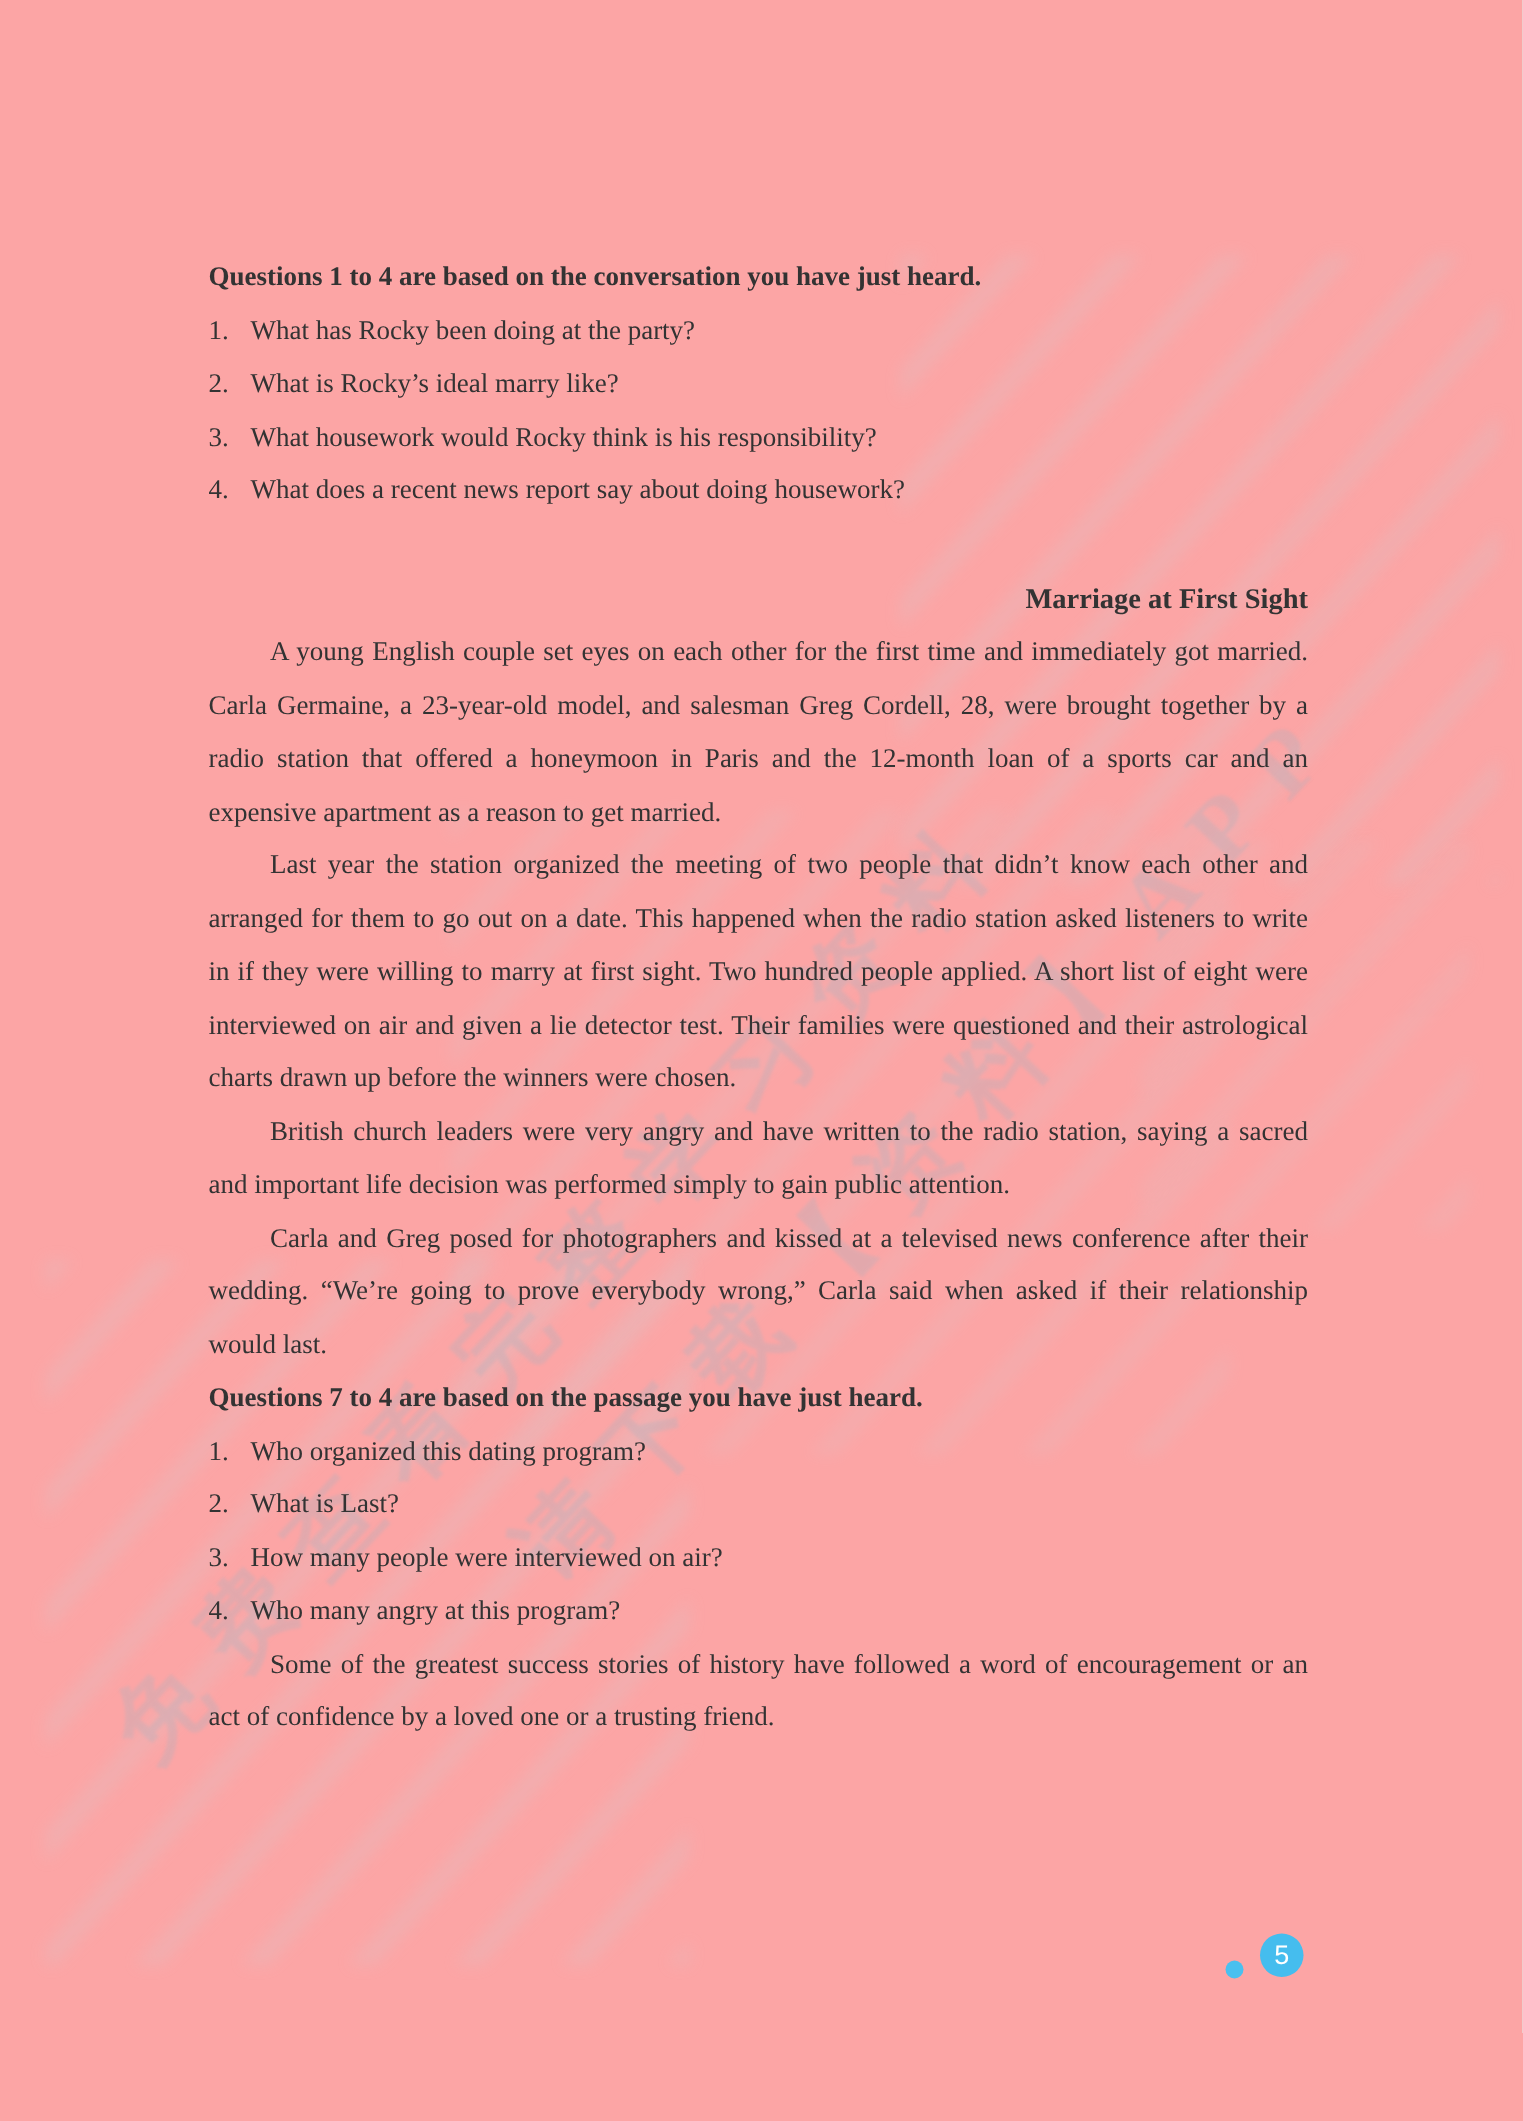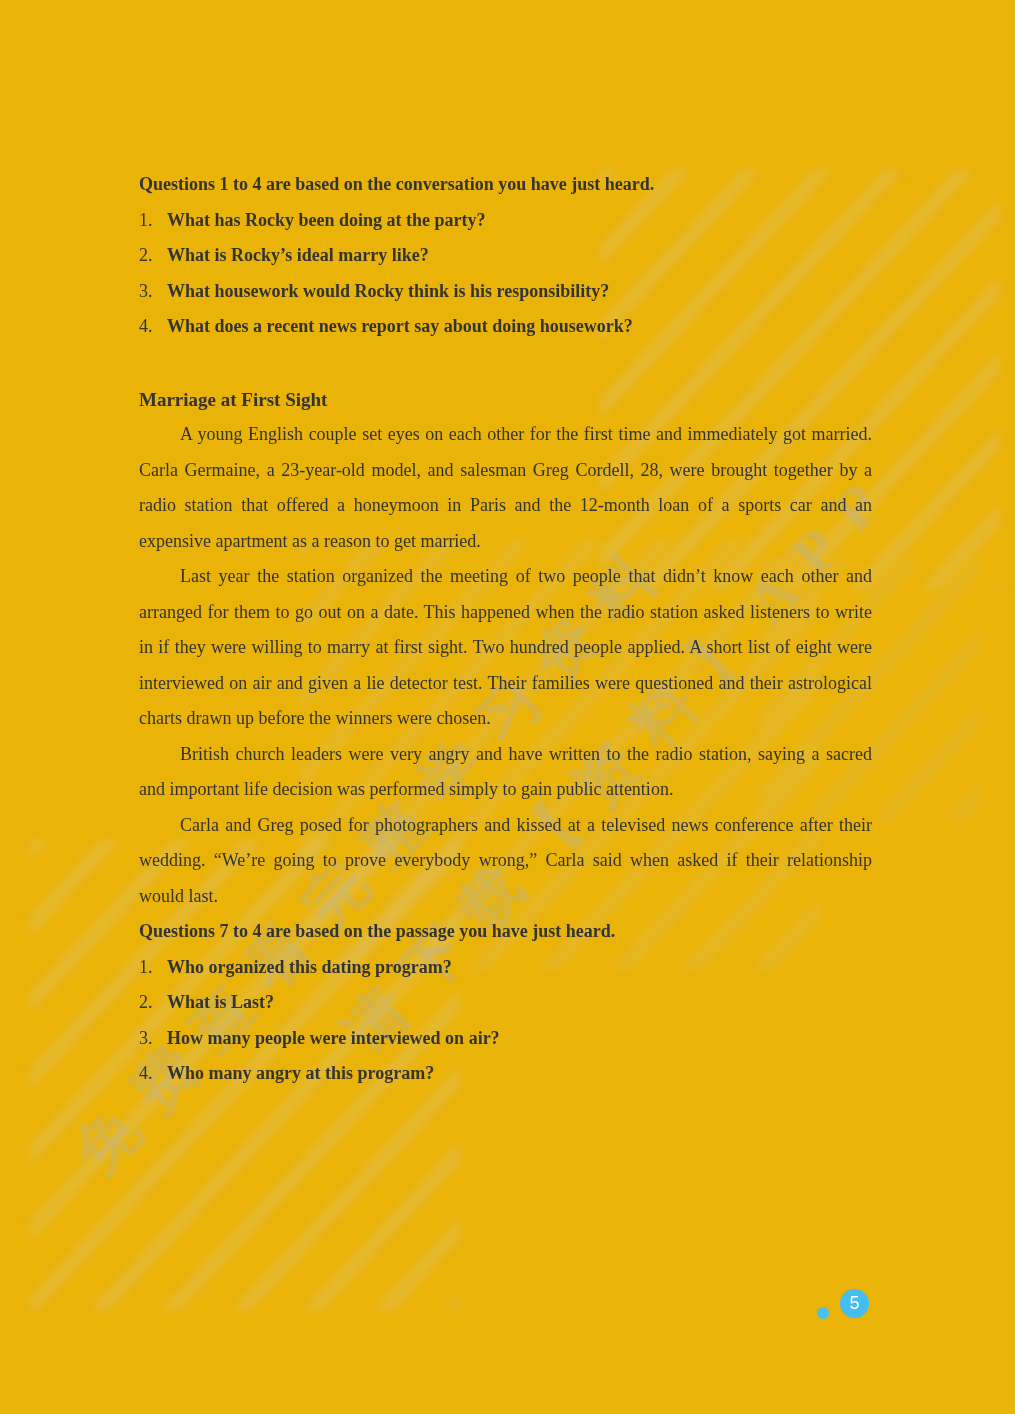--- a/index.html
+++ b/index.html
@@ -1,18 +1,18 @@
 <!DOCTYPE html>
 <html><head>
 <meta charset="utf-8">
 <style>
   html,body { margin:0; padding:0; background:#e9e9e9; }
   .page {
     position:relative; width:1015px; height:1414px; margin:0 auto;
-    background:#eab308; overflow:hidden;
+    background:#fca5a5; overflow:hidden;
     font-family:"Liberation Serif","DejaVu Serif",serif;
     color:#333333;
   }
 
   
   .watermark-layer { position:absolute; inset:0; pointer-events:none; }
   .streak {
     position:absolute; filter:blur(5px); opacity:.55;
     background:repeating-linear-gradient(133deg,
       rgba(205,207,212,.38) 0 14px, rgba(255,255,255,0) 14px 52px);
@@ -32,23 +32,23 @@
 
   
   .content {
     position:absolute; left:139px; top:167px; width:733px;
     font-size:18px; line-height:35.5px;
   }
   .bold-heading { margin:0; font-weight:bold; font-size:18px; }
   .qlist { margin:0; }
   .qitem { display:flex; }
   .qnum { flex:none; width:28px; }
-  .qtext { flex:1;font-weight:bold; }
+  .qtext { flex:1; }
   .title {
-    margin:37px 0 0 0; text-align:left;
+    margin:37px 0 0 0; text-align:right;
     font-size:19px; font-weight:bold; line-height:35.5px;
   }
   .para { margin:0; text-align:justify; text-indent:41px; }
 
   
   .pager { position:absolute; left:0; top:0; width:100%; height:100%; pointer-events:none; }
   .page-dot {
     position:absolute; left:817px; top:1307px; width:12px; height:12px;
     border-radius:50%;
   }
@@ -116,20 +116,21 @@
       <div class="qitem">
         <span class="qnum">3.</span>
         <span class="qtext">How many people were interviewed on air?</span>
       </div>
       <div class="qitem">
         <span class="qnum">4.</span>
         <span class="qtext">Who many angry at this program?</span>
       </div>
     </div>
 
+    <p class="para">Some of the greatest success stories of history have followed a word of encouragement or an act of confidence by a loved one or a trusting friend.</p>
 
   </div>
 
   <div class="pager">
     <span class="page-dot" style="background: rgb(73, 192, 239);"></span>
     <span class="page-badge" style="background: rgb(69, 189, 238);">
       <span>5</span>
     </span>
   </div>
 

